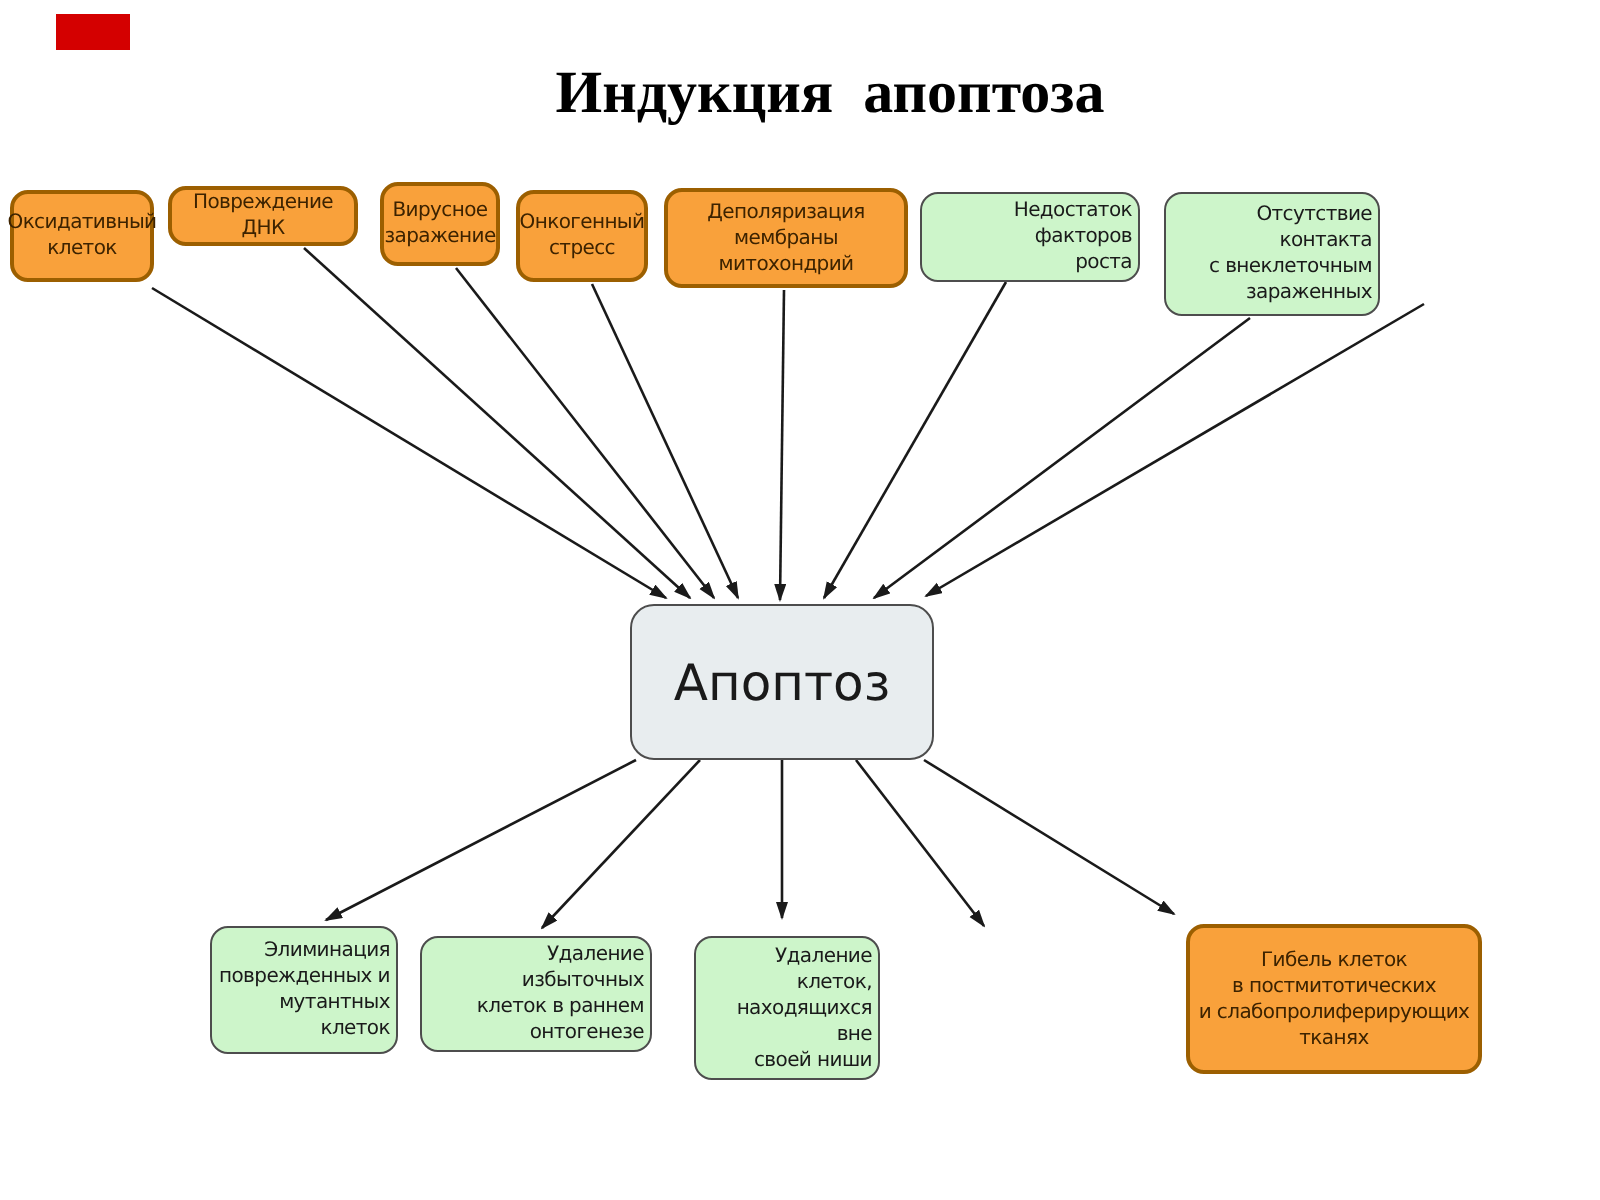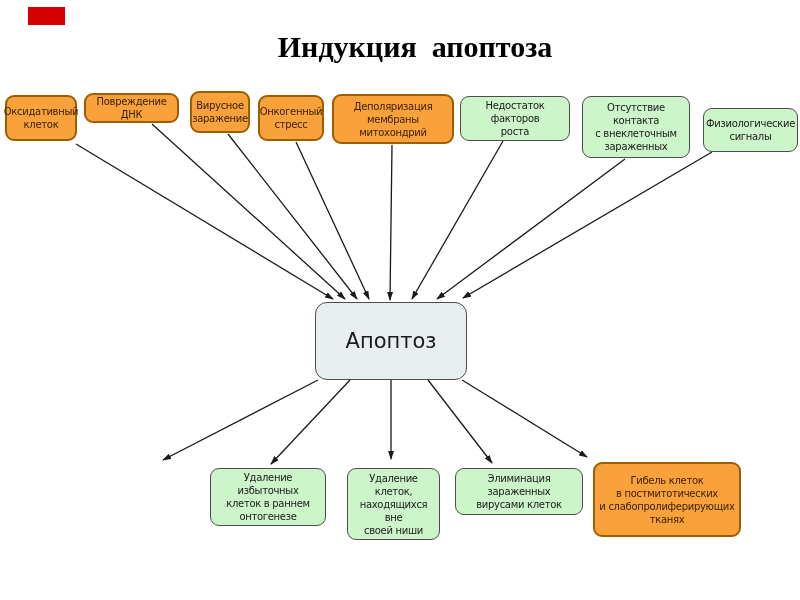--- a/index.html
+++ b/index.html
@@ -12,25 +12,25 @@
          font-size:30px;color:#000;white-space:pre;}
   .arrows{position:absolute;left:0;top:0;}
   .arrows line{stroke:var(--arrow,#1a1a1a);stroke-width:1.3;}
   marker path{fill:var(--arrow,#1a1a1a);}
   .node{position:absolute;box-sizing:border-box;display:flex;align-items:center;justify-content:center;
         text-align:center;border-radius:9px;padding:2px 3px;}
   .node .lbl{font-size:10px;line-height:13px;letter-spacing:-0.3px;white-space:pre-line;}
   .orange{background:var(--orange-fill,#f9a13b);border:2px solid var(--orange-border,#9c5f00);
           color:var(--orange-text,#3d2300);}
   .green{background:var(--green-fill,#cdf5ca);border:1.4px solid var(--green-border,#4d4d4d);
-         color:var(--text,#1a1a1a);}
+         color:var(--text,#1a1a1a);text-align:right;}
   .center-node{position:absolute;left:315px;top:302px;width:152px;height:78px;box-sizing:border-box;
          background:var(--center-fill,#e8edef);border:1.6px solid var(--center-border,#4d4d4d);
          border-radius:12px;display:flex;align-items:center;justify-content:center;
-         font-size:21px;color:var(--text,#1a1a1a);}
+         font-size:25px;color:var(--text,#1a1a1a);}
 </style>
 </head>
 <body>
 
 <div class="slide">
 
   <div class="corner-marker"></div>
 
   <div class="title">Индукция  апоптоза</div>
 
@@ -75,42 +75,39 @@
   </div>
   <div class="node green" style="left:460px;top:96px;width:110px;height:45px">
     <span class="lbl">Недостаток факторов
 роста</span>
   </div>
   <div class="node green" style="left:582px;top:96px;width:108px;height:62px">
     <span class="lbl">Отсутствие контакта
 с внеклеточным
 зараженных</span>
   </div>
-  <div class="node green" style="left:703px;top:108px;width:95px;height:44px">
-    <span class="lbl">Физиологические
-сигналы</span>
-  </div>
 
   <div class="center-node">
     <span>Апоптоз</span>
   </div>
 
+  <div class="node green" style="left:105px;top:463px;width:94px;height:64px">
+    <span class="lbl">Элиминация
+поврежденных и
+мутантных клеток</span>
+  </div>
   <div class="node green" style="left:210px;top:468px;width:116px;height:58px">
     <span class="lbl">Удаление избыточных
 клеток в раннем
 онтогенезе</span>
   </div>
   <div class="node green" style="left:347px;top:468px;width:93px;height:72px">
     <span class="lbl">Удаление клеток,
 находящихся вне
 своей ниши</span>
-  </div>
-  <div class="node green" style="left:455px;top:468px;width:128px;height:47px">
-    <span class="lbl">Элиминация зараженных
-вирусами клеток</span>
   </div>
   <div class="node orange" style="left:593px;top:462px;width:148px;height:75px">
     <span class="lbl">Гибель клеток
 в постмитотических
 и слабопролиферирующих
 тканях</span>
   </div>
 
 </div>
 

